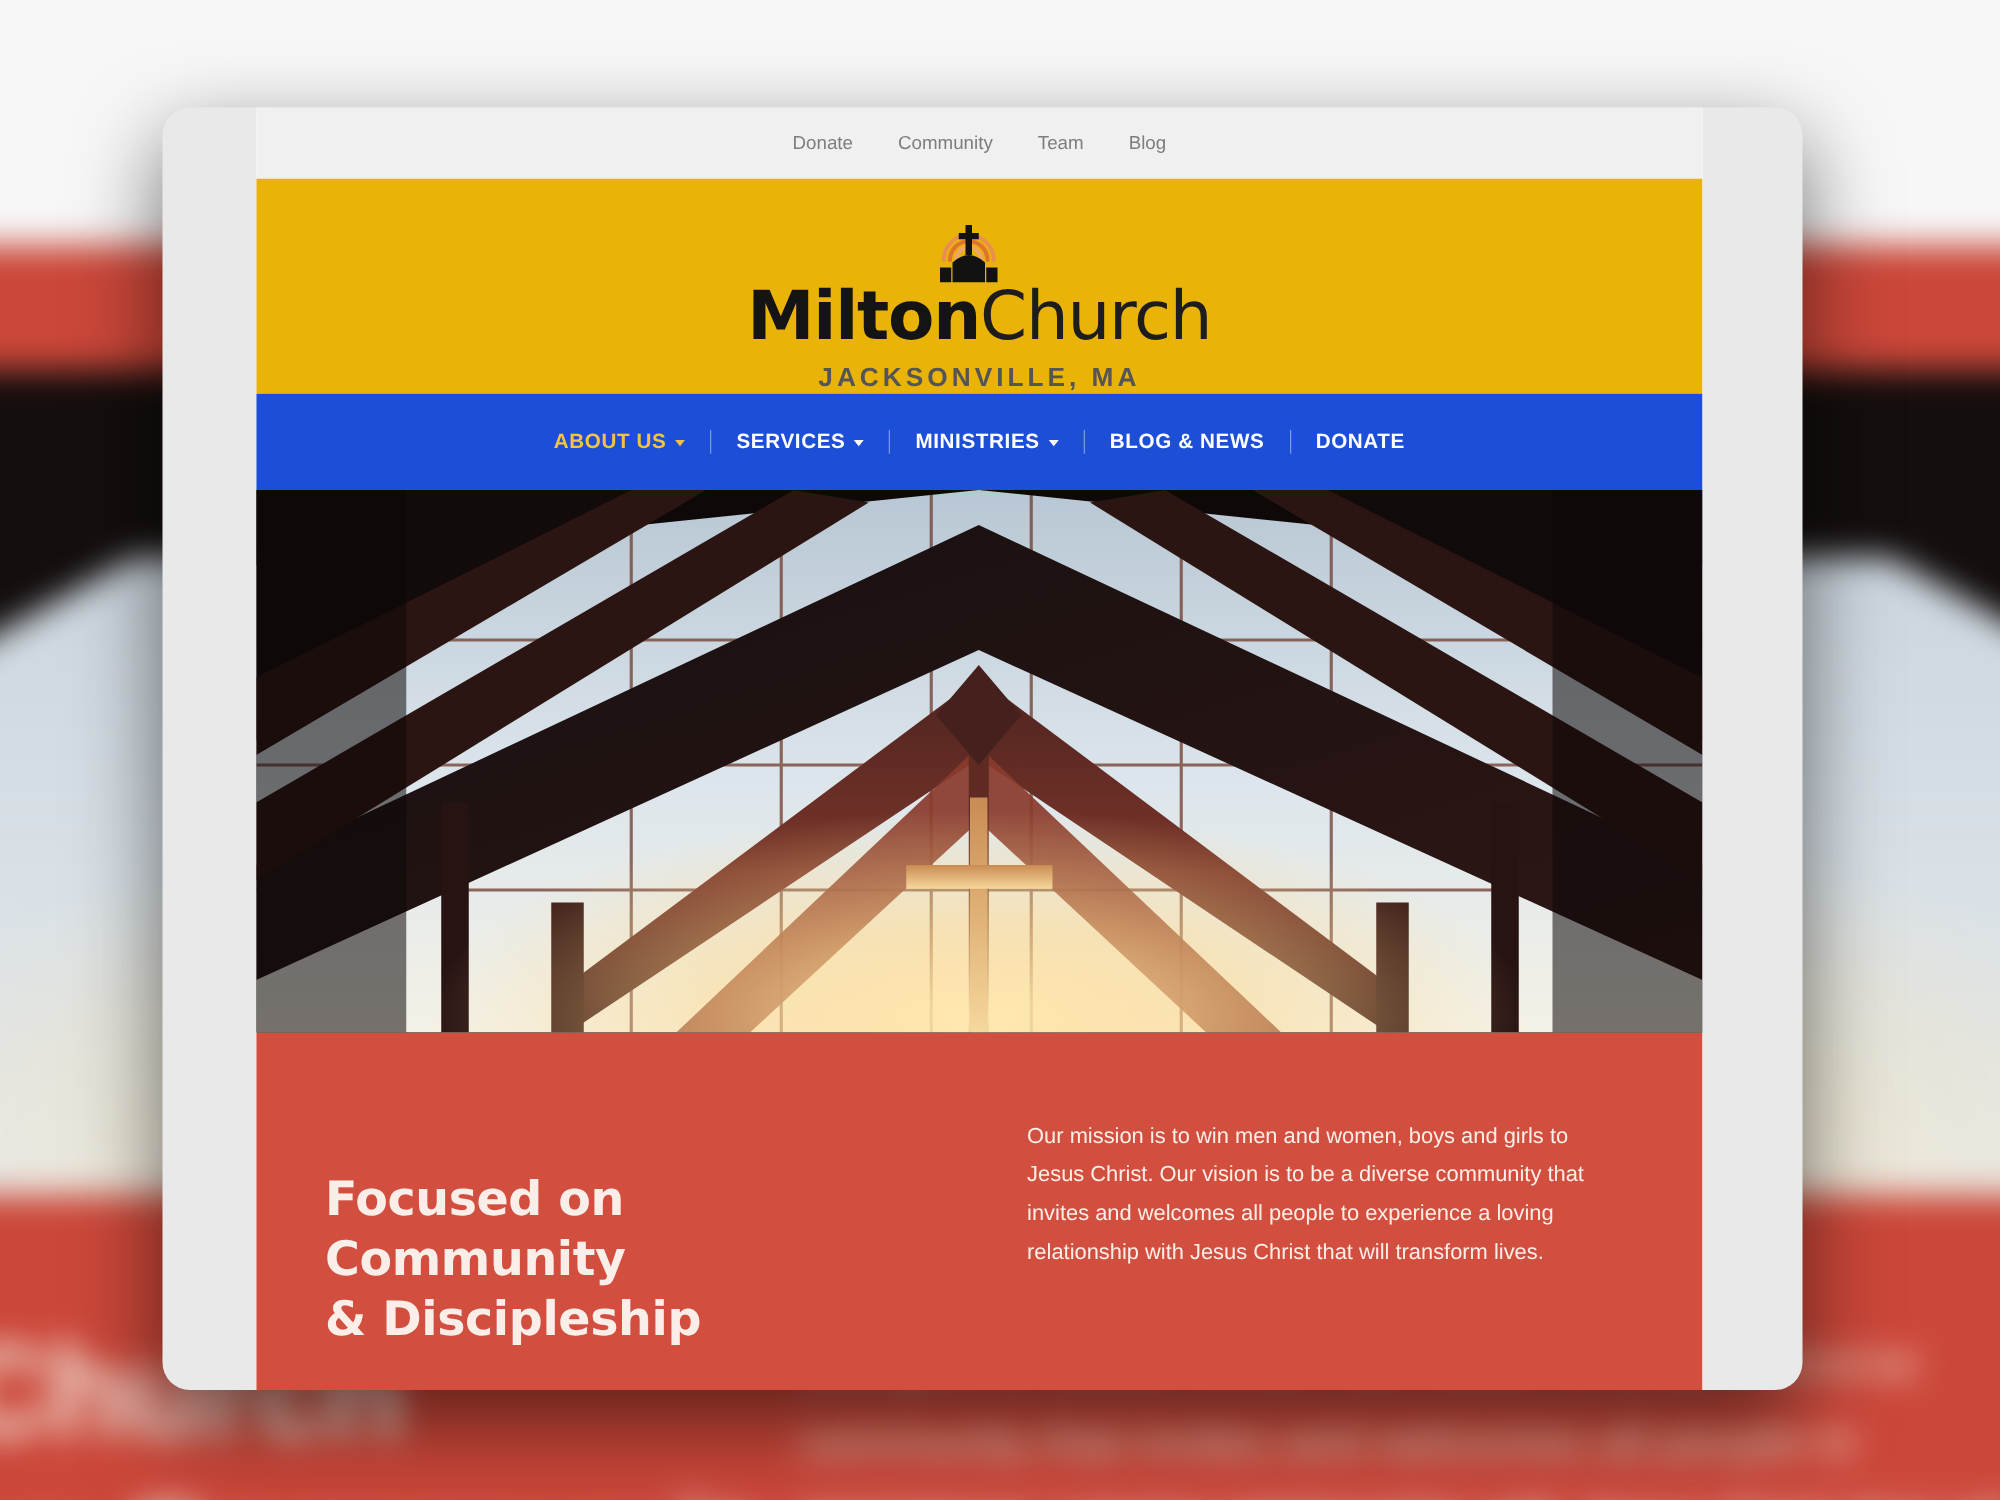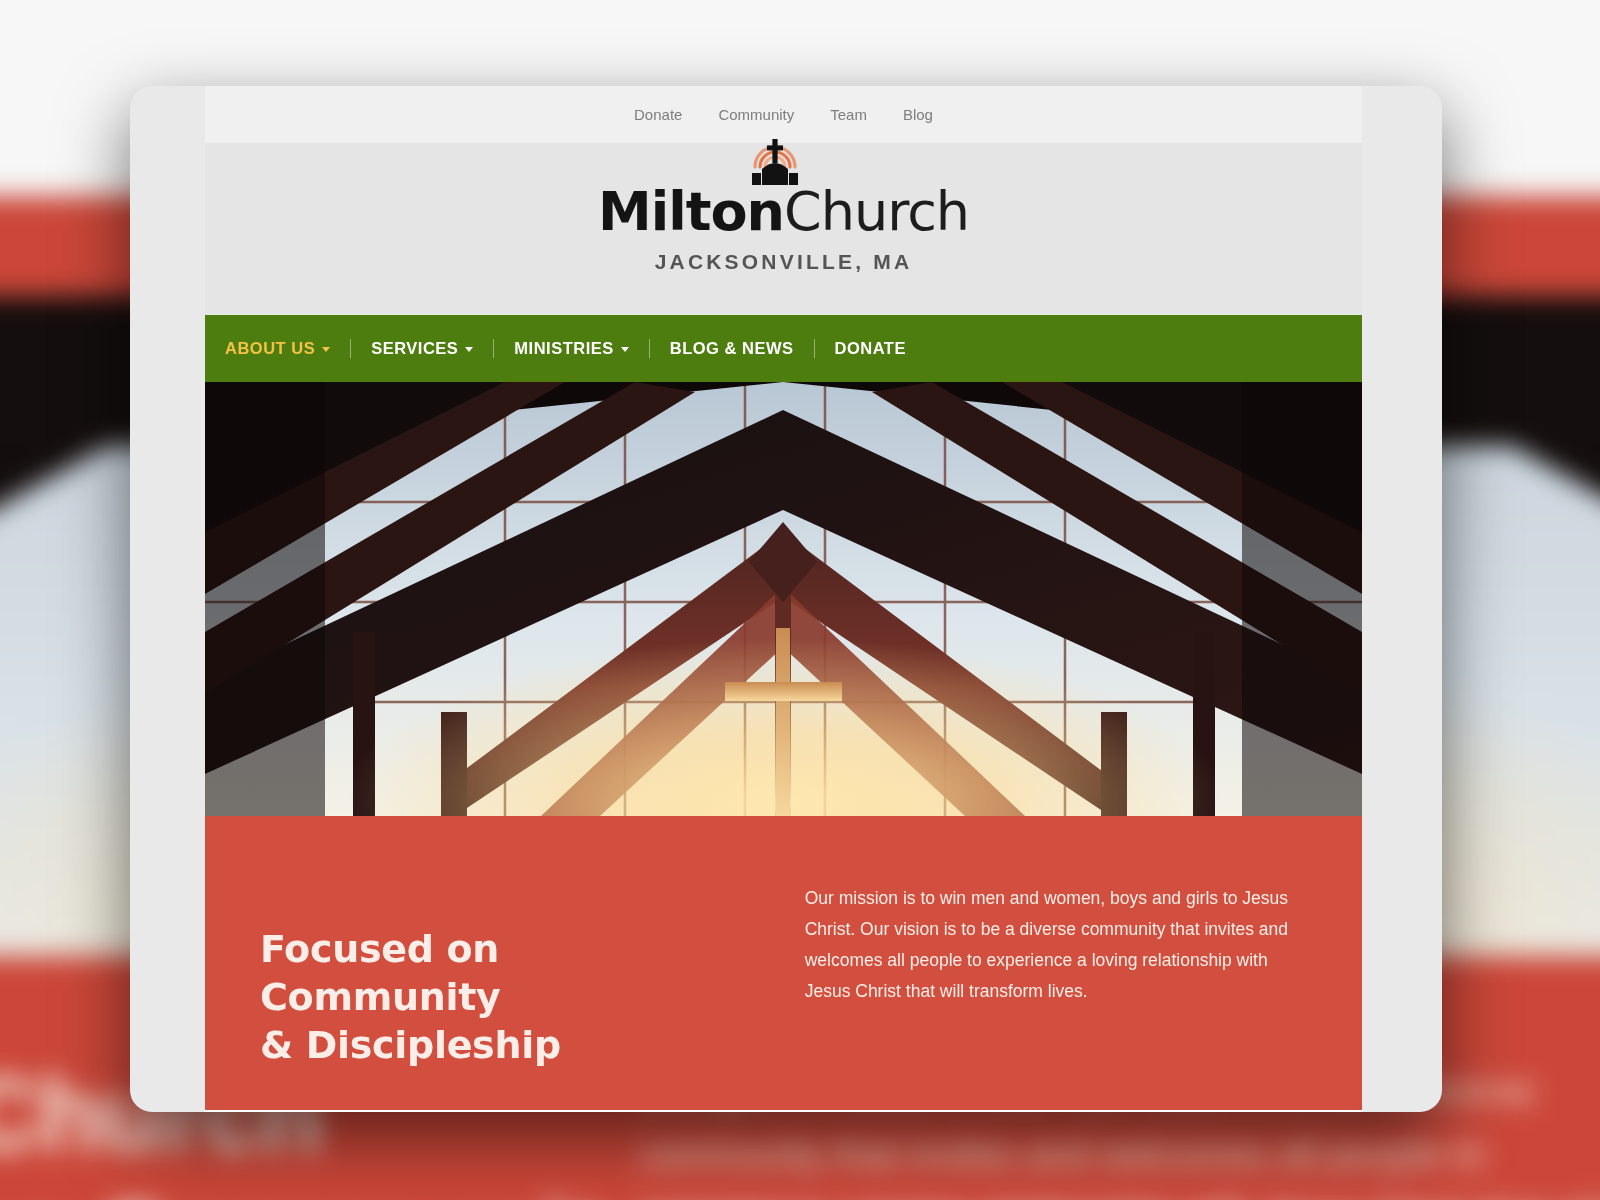--- a/index.html
+++ b/index.html
@@ -60,44 +60,44 @@
     display:flex; align-items:center; justify-content:center;
     gap:36px;
   }
   .topbar a {
     font-size:15px; color:#7d7d7d; text-decoration:none;
     font-family:"Liberation Sans", sans-serif;
   }
 
   
   .logoband {
-    height:172px; background:#e5e5e5;
+    height:172px; background:#eab308;
     display:flex; flex-direction:column;
-    align-items:center; justify-content:center;
+    align-items:center; justify-content:flex-end;
   }
   .logo-row { display:flex; align-items:flex-end; position:relative; }
   .logo-mark {
     position:absolute; left:50%; transform:translateX(-38px);
     top:-58px; width:58px; height:58px;
   }
   .logo-word {
     font-size:54px; line-height:1; letter-spacing:-1px;
     font-family:"DejaVu Sans", sans-serif;
   }
   .logo-milton { font-weight:700; color:#141414; }
   .logo-church { font-weight:400; color:#1d1d1d; }
   .logo-sub {
     margin-top:11px; font-size:21px; letter-spacing:3.2px;
     font-weight:700; color:#555; font-family:"Liberation Sans", sans-serif;
   }
 
   
   .mainnav {
-    height:67px; background:#4d7c0f;
-    display:flex; align-items:center; 
+    height:77px; background:#1d4ed8;
+    display:flex; align-items:center; justify-content:center;
   }
   .navlist { display:flex; align-items:center; }
   .navitem {
     display:flex; align-items:center; gap:7px;
     font-size:16.5px; font-weight:700; letter-spacing:.5px;
     color:#ffffff; text-decoration:none; padding:0 20px;
     font-family:"Liberation Sans", sans-serif;
     white-space:nowrap;
   }
   .navitem.active { color:#f5c243; }
@@ -120,21 +120,21 @@
     background:#d24f3f; min-height:270px;
     padding:62px 58px 40px 55px;
     display:flex; gap:54px;
   }
   .rb-left { width:47%; }
   .rb-left h1 {
     font-size:38px; line-height:1.26; font-weight:700;
     color:#fbeee8; letter-spacing:-.3px;
     font-family:"DejaVu Sans", sans-serif;
   }
-  .rb-right { flex:1; padding-top:5px; }
+  .rb-right { flex:1; padding-top:5px;margin-left:17px; }
   .rb-right p {
     font-size:17.5px; line-height:1.78; color:#fdeee8;
     font-family:"Liberation Sans", sans-serif;
   }
   .rb-right .tagline {
     margin-top:24px; font-weight:700; color:#ffffff; font-size:17.5px;
   }
 </style>
 </head>
 <body>

